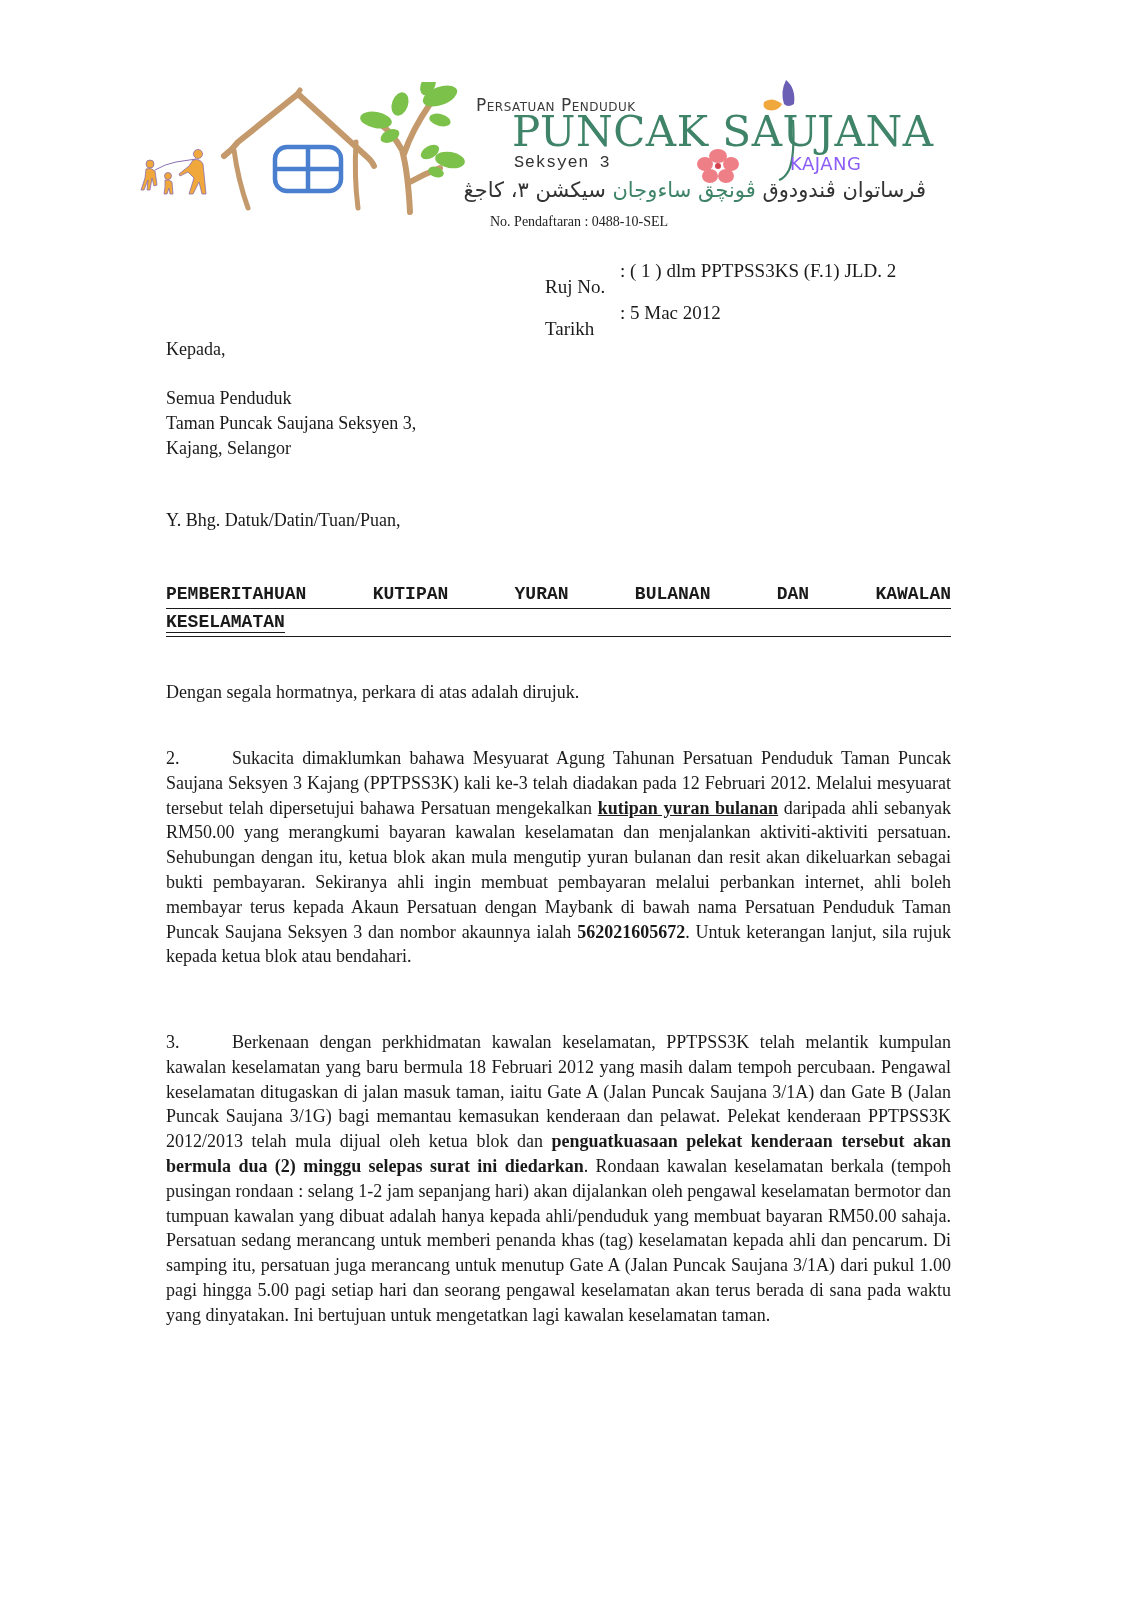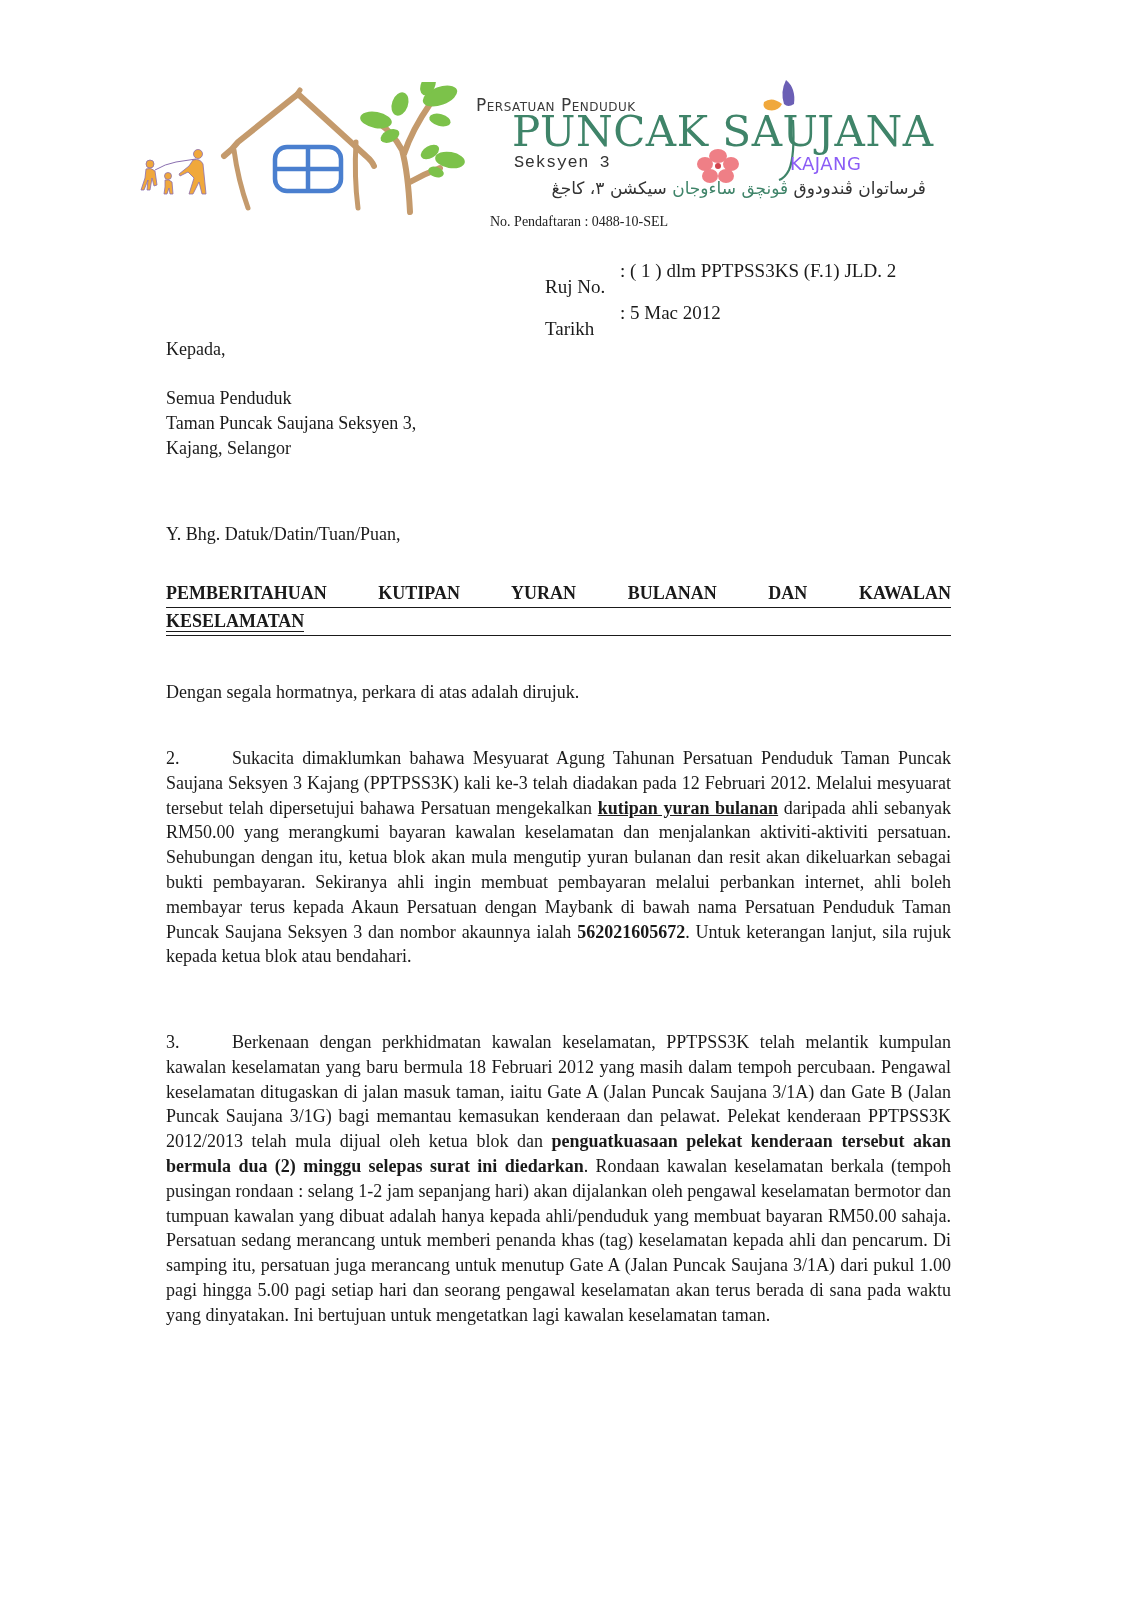--- a/index.html
+++ b/index.html
@@ -10,39 +10,39 @@
   .logo-graphic { position: absolute; left: 138px; top: 82px; width: 330px; height: 135px; }
   .lh-line1 { position: absolute; left: 476px; top: 95px; font-family: "DejaVu Sans", sans-serif;
               font-size: 17px; letter-spacing: 0.5px; color: #3a3a3a; font-variant: small-caps; }
   .lh-title { position: absolute; left: 512px; top: 111px; font-family: "DejaVu Serif", serif;
               font-size: 42px; color: #3f8469; letter-spacing: 0.5px; line-height: 42px; }
   .lh-seksyen { position: absolute; left: 514px; top: 153px; font-family: Liberation Mono, monospace;
                 font-size: 17px; color: #333; letter-spacing: 0.5px; }
   .lh-kajang { position: absolute; left: 790px; top: 153px; font-family: "DejaVu Sans", sans-serif;
                font-size: 18px; color: #8b5cf6; letter-spacing: 0.5px; }
   .lh-jawi { position: absolute; left: 476px; top: 178px; width: 450px; font-family: "DejaVu Sans", sans-serif;
-             font-size: 17px; color: #333; direction: rtl; white-space: nowrap; }
+             font-size: 21px; color: #333; direction: rtl; white-space: nowrap; }
   .lh-jawi .green { color: #3f8469; }
   .lh-reg { position: absolute; left: 490px; top: 214px; font-family: "Liberation Serif", serif;
             font-size: 14px; color: #222; }
   .butterfly { position: absolute; left: 760px; top: 80px; width: 45px; height: 40px; }
   .hibiscus { position: absolute; left: 696px; top: 148px; width: 44px; height: 36px; }
   .j-stroke { position: absolute; left: 777px; top: 118px; width: 20px; height: 64px; }
 
   
   .serif { font-family: "Liberation Serif", serif; color: #1a1a1a; }
   .ref { position: absolute; left: 545px; top: 258px; font-size: 19px; line-height: 26px; }
   .ref .row { display: flex; white-space: nowrap; }
   .ref .lbl { width: 75px; margin-top: 16px; }
   .block { position: absolute; left: 166px; width: 785px; font-size: 18px; }
   .kepada { top: 339px; }
   .addr { top: 386px; font-weight: normal; line-height: 25px; }
-  .salam { top: 510px; margin-top: 14px; }
+  .salam { top: 510px; }
   .subject { top: 580px; font-weight: bold; line-height: 27px; text-align: justify; text-align-last: justify; }
-  .subject span { border-bottom: 1.5px solid #1a1a1a; }
+  .subject span { border-bottom: 1.5px solid #1a1a1a; font-family: Liberation Mono, monospace; }
   .subject .l2 { text-align-last: left; display: block; }
   .intro { top: 682px; }
   .para { line-height: 24.8px; text-align: justify; }
   .p2 { top: 730px; margin-top: 16px; }
   .p3 { top: 1030px; }
   .num { display: inline-block; width: 66px; }
   .bold { font-weight: bold; }
   .uline { font-weight: bold; text-decoration: underline; }
 </style>
 </head>

